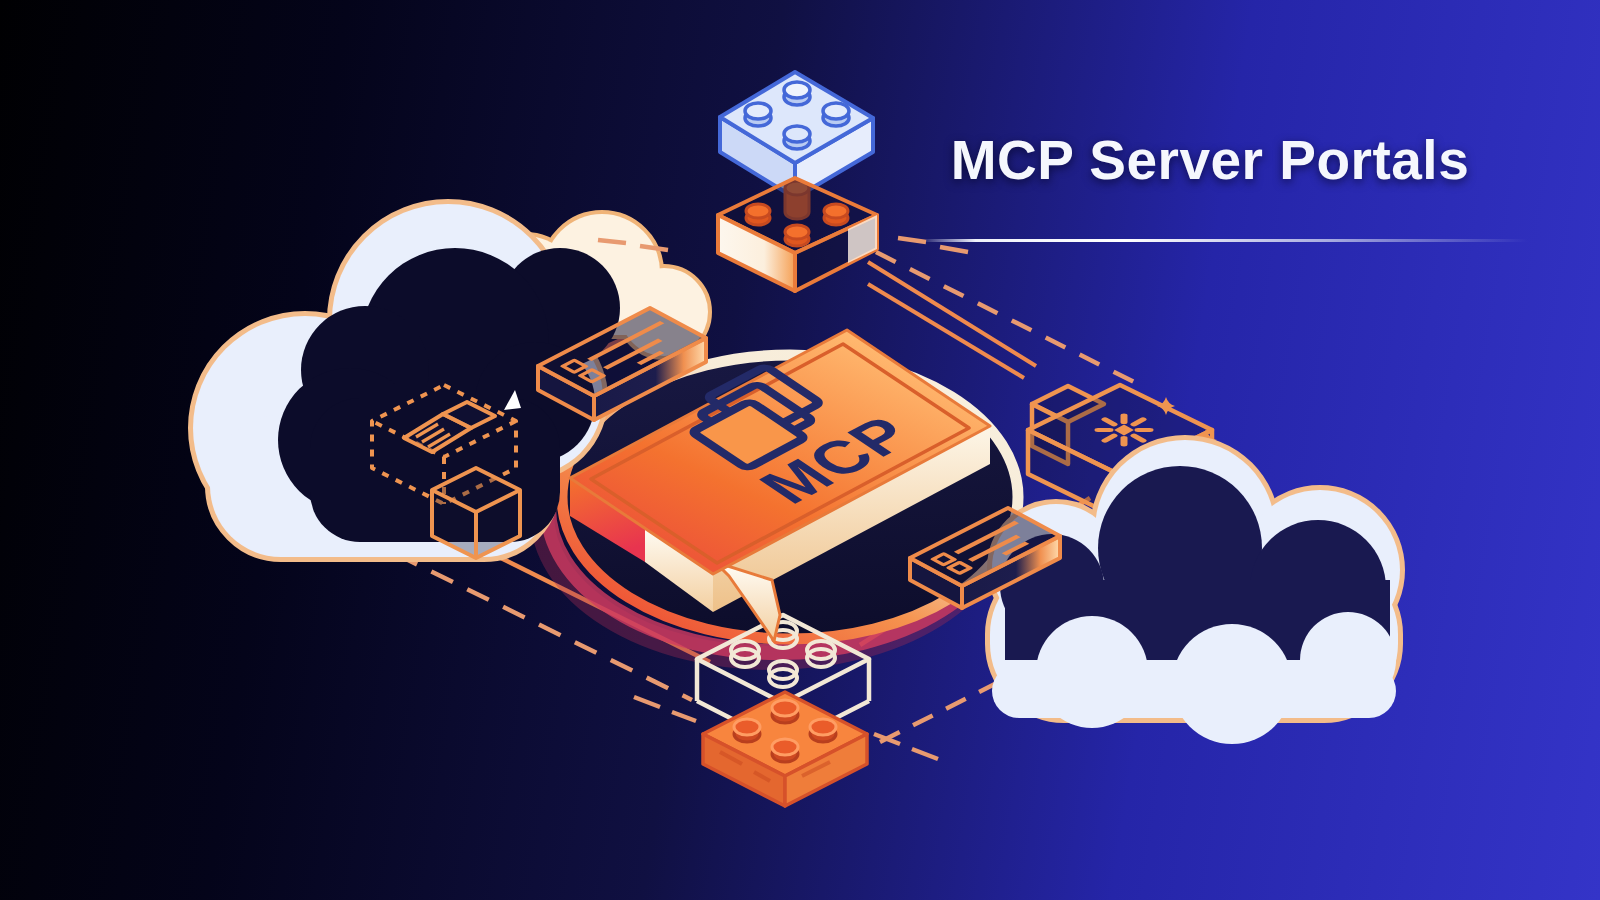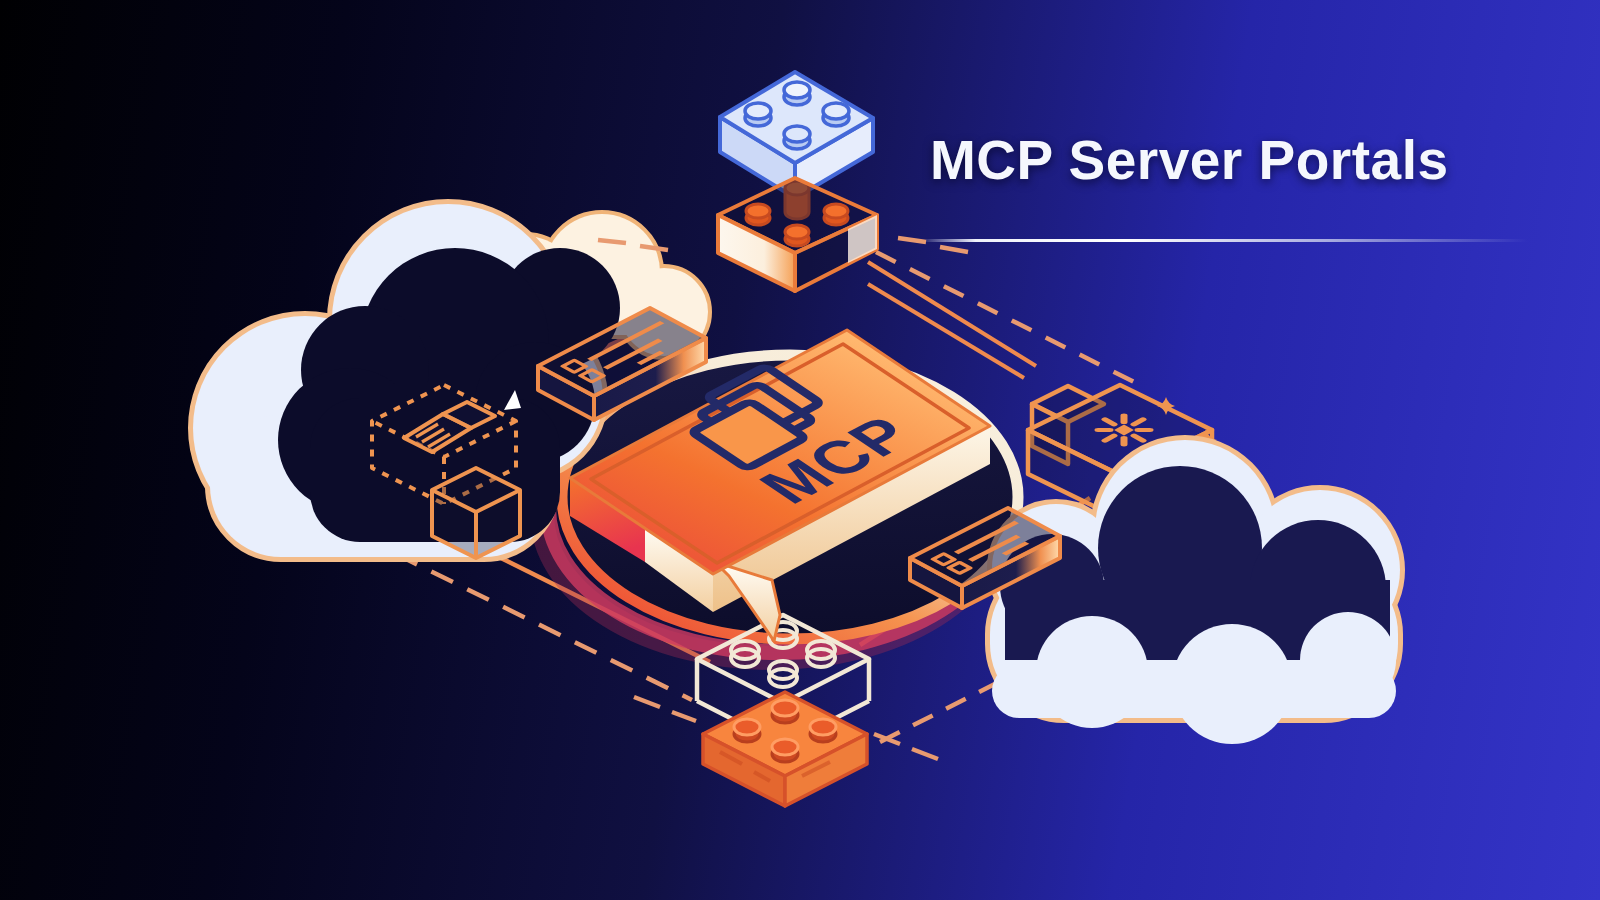--- a/index.html
+++ b/index.html
@@ -3,21 +3,21 @@
 <meta charset="utf-8">
 <style>
   html,body{margin:0;padding:0;}
   body{
     width:1600px;height:900px;overflow:hidden;
     background:linear-gradient(99deg,#000002 0%,#04041a 20%,#101042 45%,#2525a8 72%,#3434c8 100%);
     font-family:"Liberation Sans", sans-serif;
   }
   .stage{position:relative;width:1600px;height:900px;}
   .scene{position:absolute;left:0;top:0;}
-  .title-block{position:absolute;left:930px;top:128px;width:560px;}
+  .title-block{position:absolute;left:930px;top:128px;width:560px;text-align:center;}
   .title-block h1{
     margin:0;color:#f5f7fd;font-size:55px;font-weight:bold;letter-spacing:.5px;
     text-shadow:0 3px 10px rgba(0,0,25,.6);
     font-family:"Liberation Sans", sans-serif;
   }
   .title-underline{
     position:absolute;left:926px;top:239px;width:620px;height:3px;
     background:linear-gradient(to right,rgba(255,255,255,.1) 0%,#eef1fa 8%,#ffffff 32%,rgba(210,215,240,.75) 65%,rgba(200,205,235,0) 97%);
   }
 </style>

